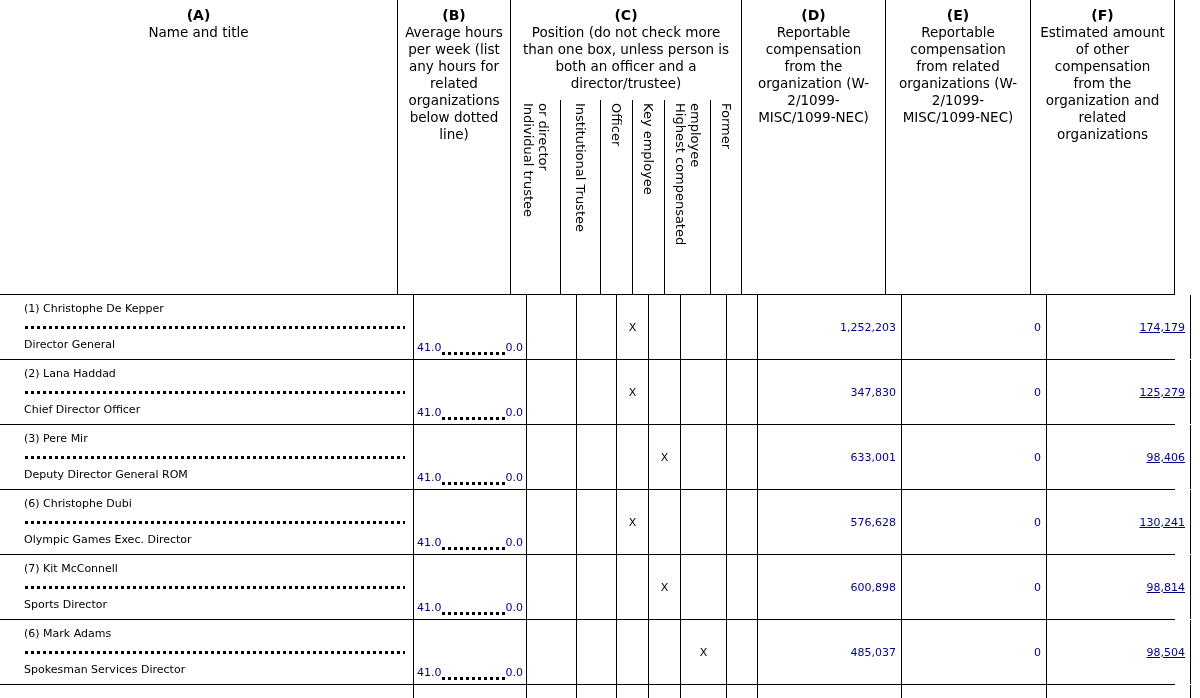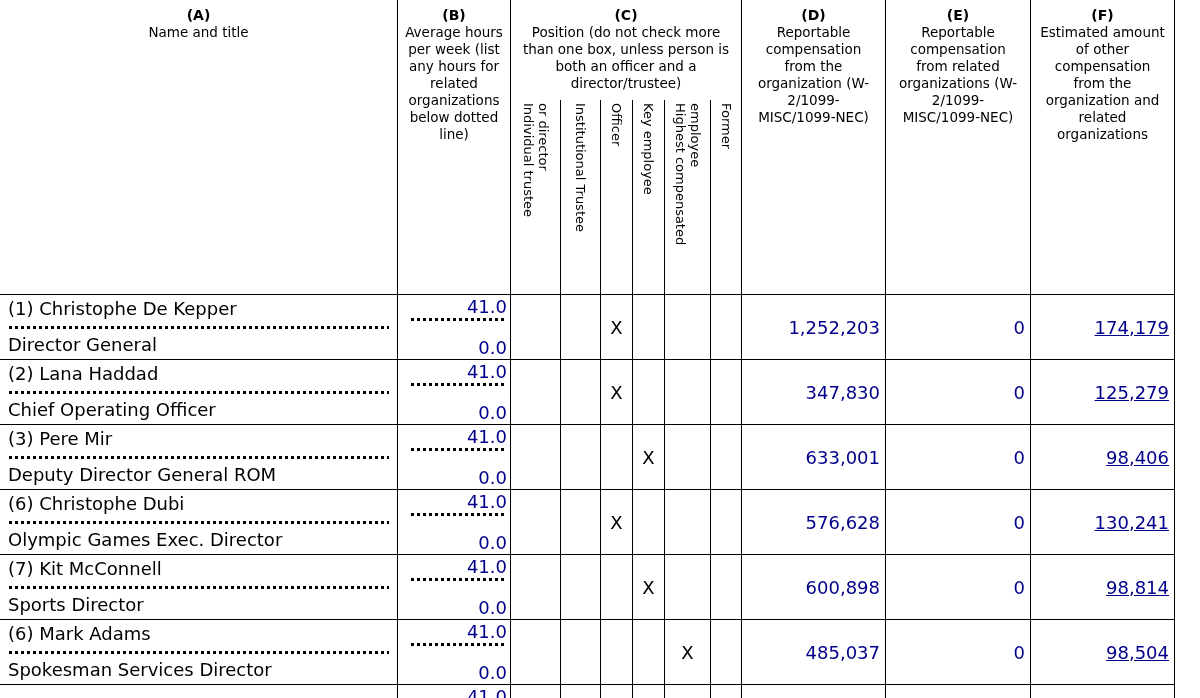--- a/index.html
+++ b/index.html
@@ -24,24 +24,24 @@
   .colB { grid-column:2; grid-row:1/3; padding-left:2px; padding-right:2px; }
   .colC { grid-column:3/9; grid-row:1; padding-left:4px; padding-right:4px; }
   .s1 { grid-column:3; } .s2 { grid-column:4; } .s3 { grid-column:5; }
   .s4 { grid-column:6; } .s5 { grid-column:7; } .s6 { grid-column:8; }
   .possub { grid-row:2; border-left:1px solid var(--line); display:flex; justify-content:center; align-items:flex-start; padding-top:3px; }
   .vlabel { writing-mode:vertical-lr; text-orientation:mixed; white-space:pre-line; font-size:13px; line-height:15px; }
   .colD { grid-column:9; grid-row:1/3; padding-left:8px; padding-right:8px; }
   .colE { grid-column:10; grid-row:1/3; padding-left:10px; padding-right:10px; }
   .colF { grid-column:11; grid-row:1/3; padding-left:9px; padding-right:9px; border-right:1px solid var(--line); }
   
-  .row { height:65px; border-bottom:1px solid var(--line); font-size:18px; }
+  .row { height:65px; border-bottom:1px solid var(--line); font-size:11px;padding-left:16px; }
   .cell { border-left:1px solid var(--line); }
   .ca { border-left:none; display:flex; flex-direction:column; justify-content:space-between; padding:6px 6px 6px 8px; line-height:16px; }
-  .cb { display:flex; flex-direction:column; align-items:flex-end; padding:4px 3px;text-align:center; }
+  .cb { display:flex; align-items:flex-end; padding:4px 3px;text-align:center; }
   .hrs { color:var(--num); line-height:15px; }
   .sp { flex:1; }
   .dotsA { height:3px; margin:0 2px 0 1px; background:repeating-linear-gradient(90deg,var(--ink) 0 3px,transparent 3px 6px); }
   .dotsB { height:3px; width:96px; margin-top:4px; background:repeating-linear-gradient(90deg,var(--ink) 0 3px,transparent 3px 6px); }
   .cpos { display:flex; align-items:center; justify-content:center; color:var(--ink); }
   .cnum { display:flex; align-items:center; justify-content:flex-end; padding-right:5px; color:var(--num);text-align:center; }
   .cf { border-right:1px solid var(--line);text-decoration:underline; }
 </style>
 </head>
 <body>
@@ -115,21 +115,21 @@
     <div class="cell cpos"></div>
     <div class="cell cnum">1,252,203</div>
     <div class="cell cnum">0</div>
     <div class="cell cnum cf">174,179</div>
   </div>
 
   <div class="grid row">
     <div class="cell ca">
       <div>(2) Lana Haddad</div>
       <div class="dotsA"></div>
-      <div>Chief Operating Officer</div>
+      <div>Chief Director Officer</div>
     </div>
     <div class="cell cb">
       <div class="hrs">41.0</div>
       <div class="dotsB"></div>
       <div class="sp"></div>
       <div class="hrs">0.0</div>
     </div>
     <div class="cell cpos"></div>
     <div class="cell cpos"></div>
     <div class="cell cpos">X</div>

